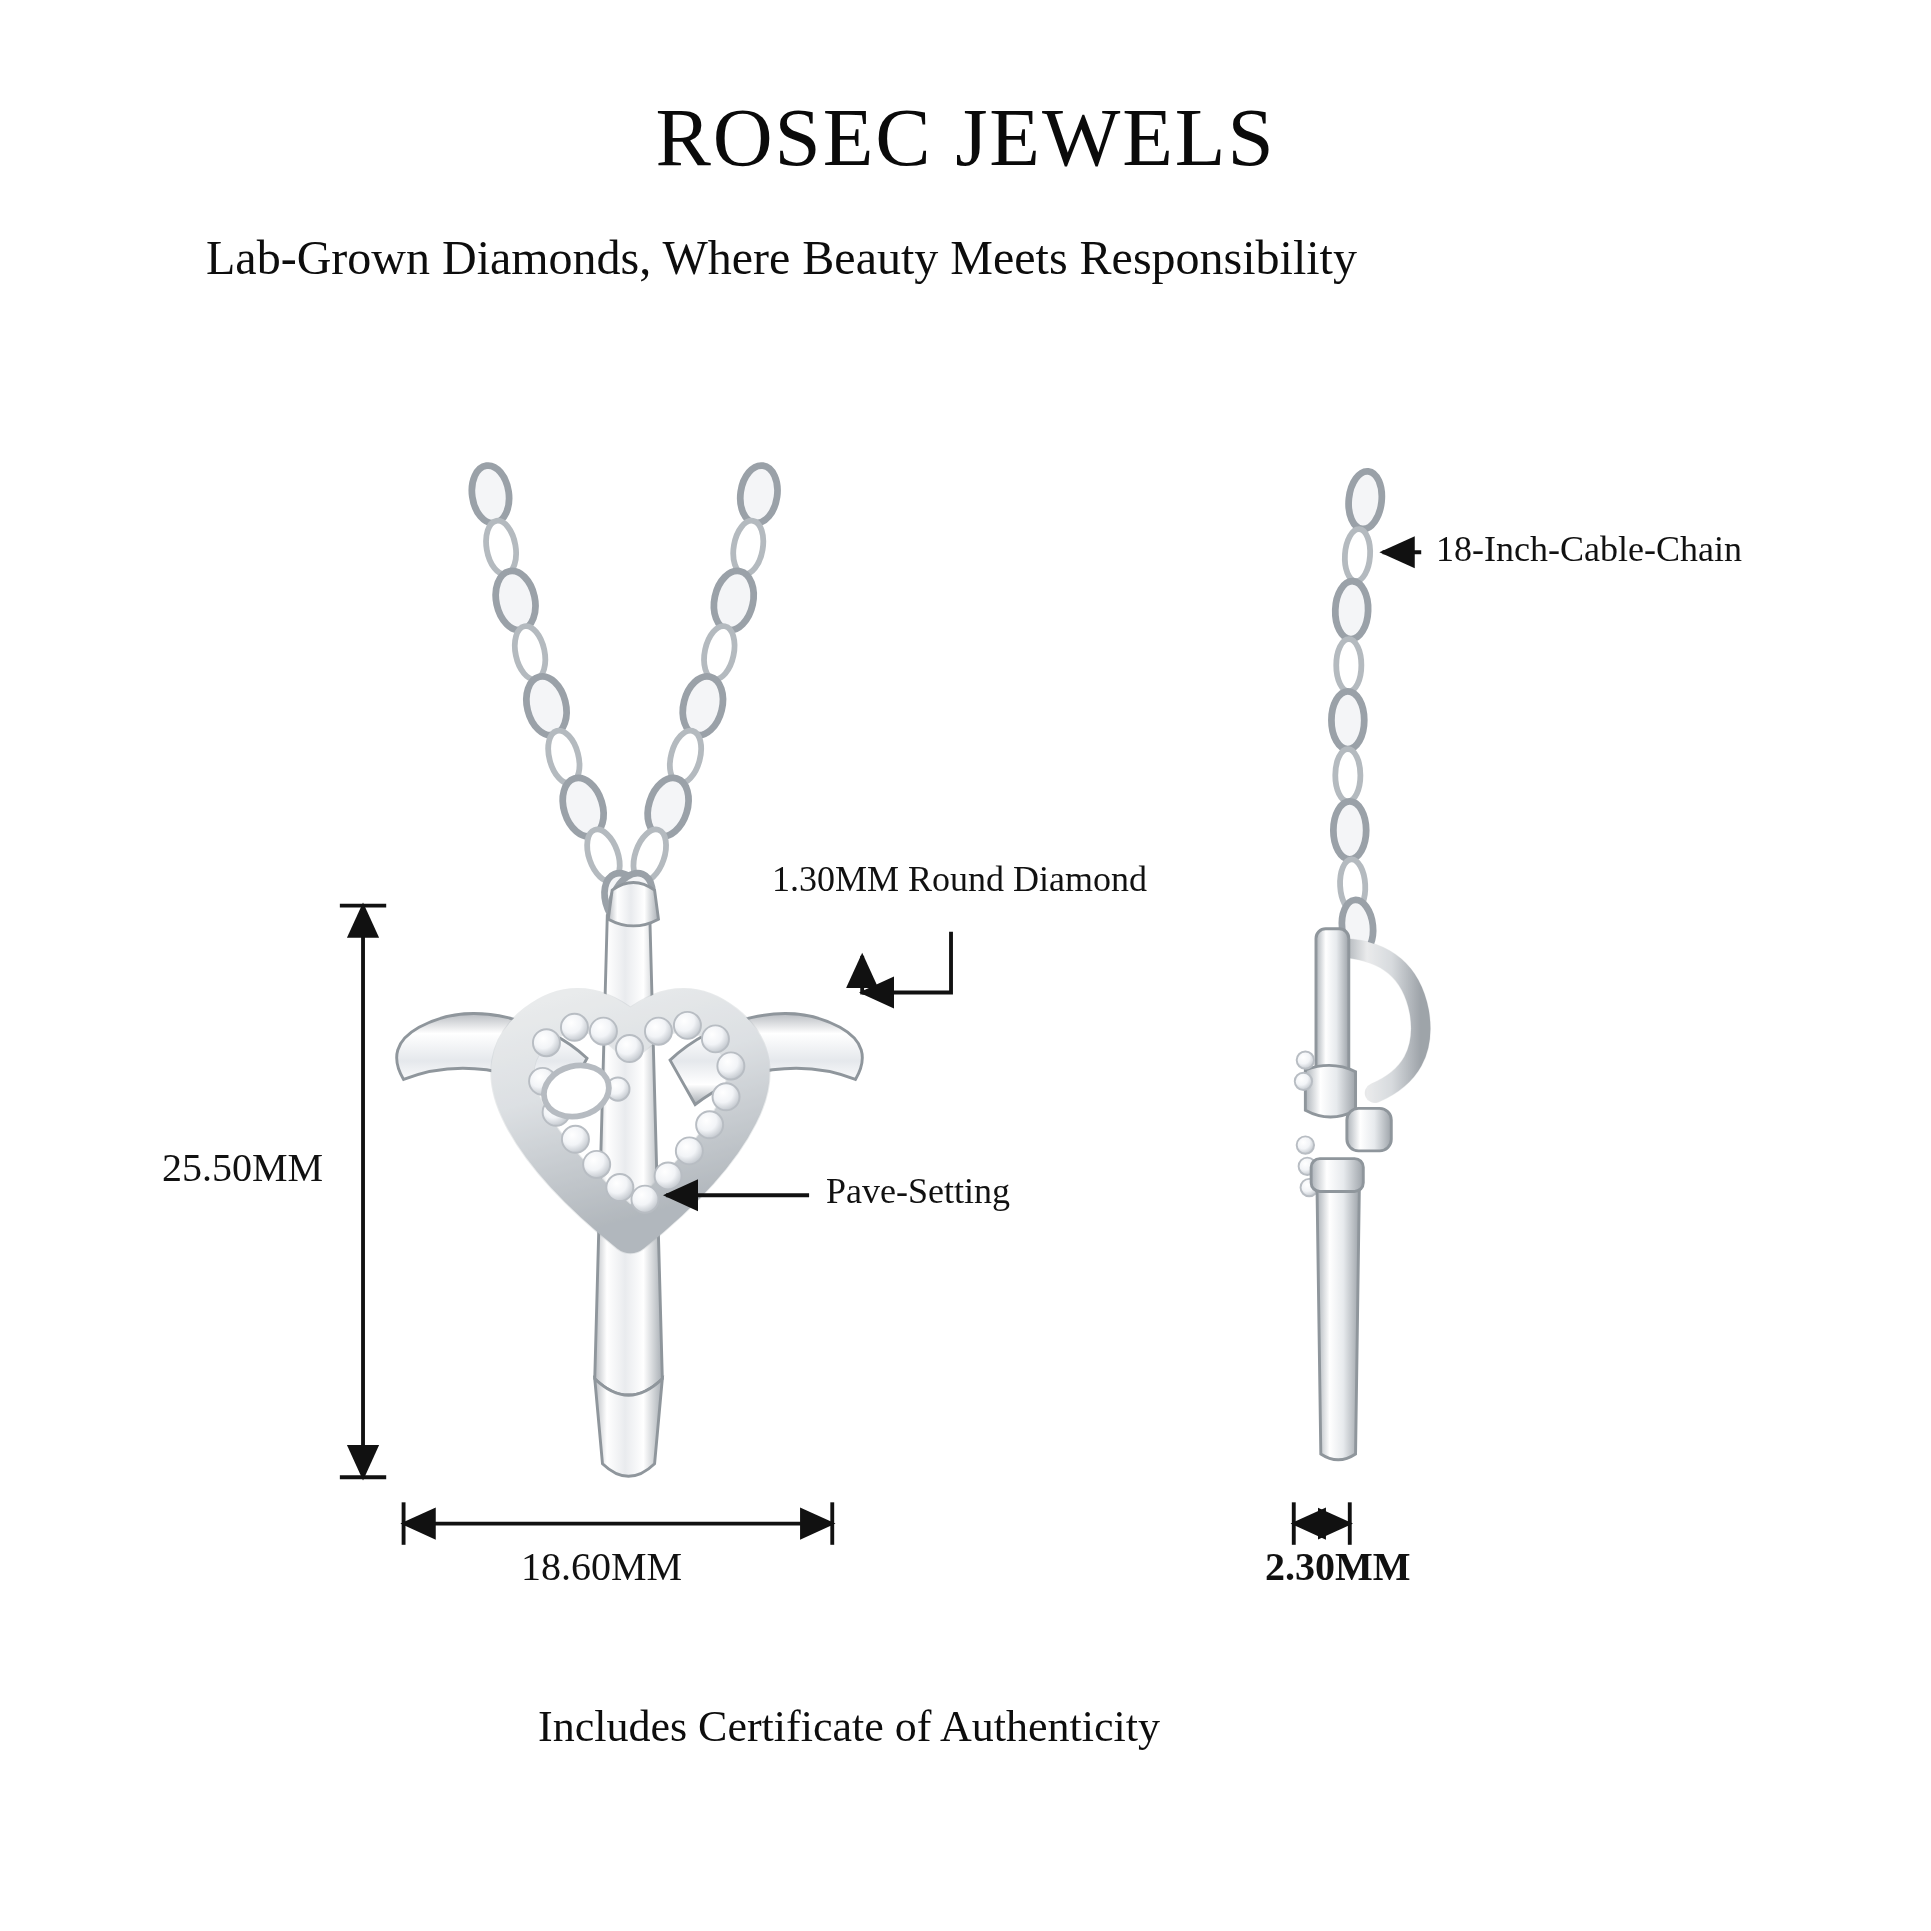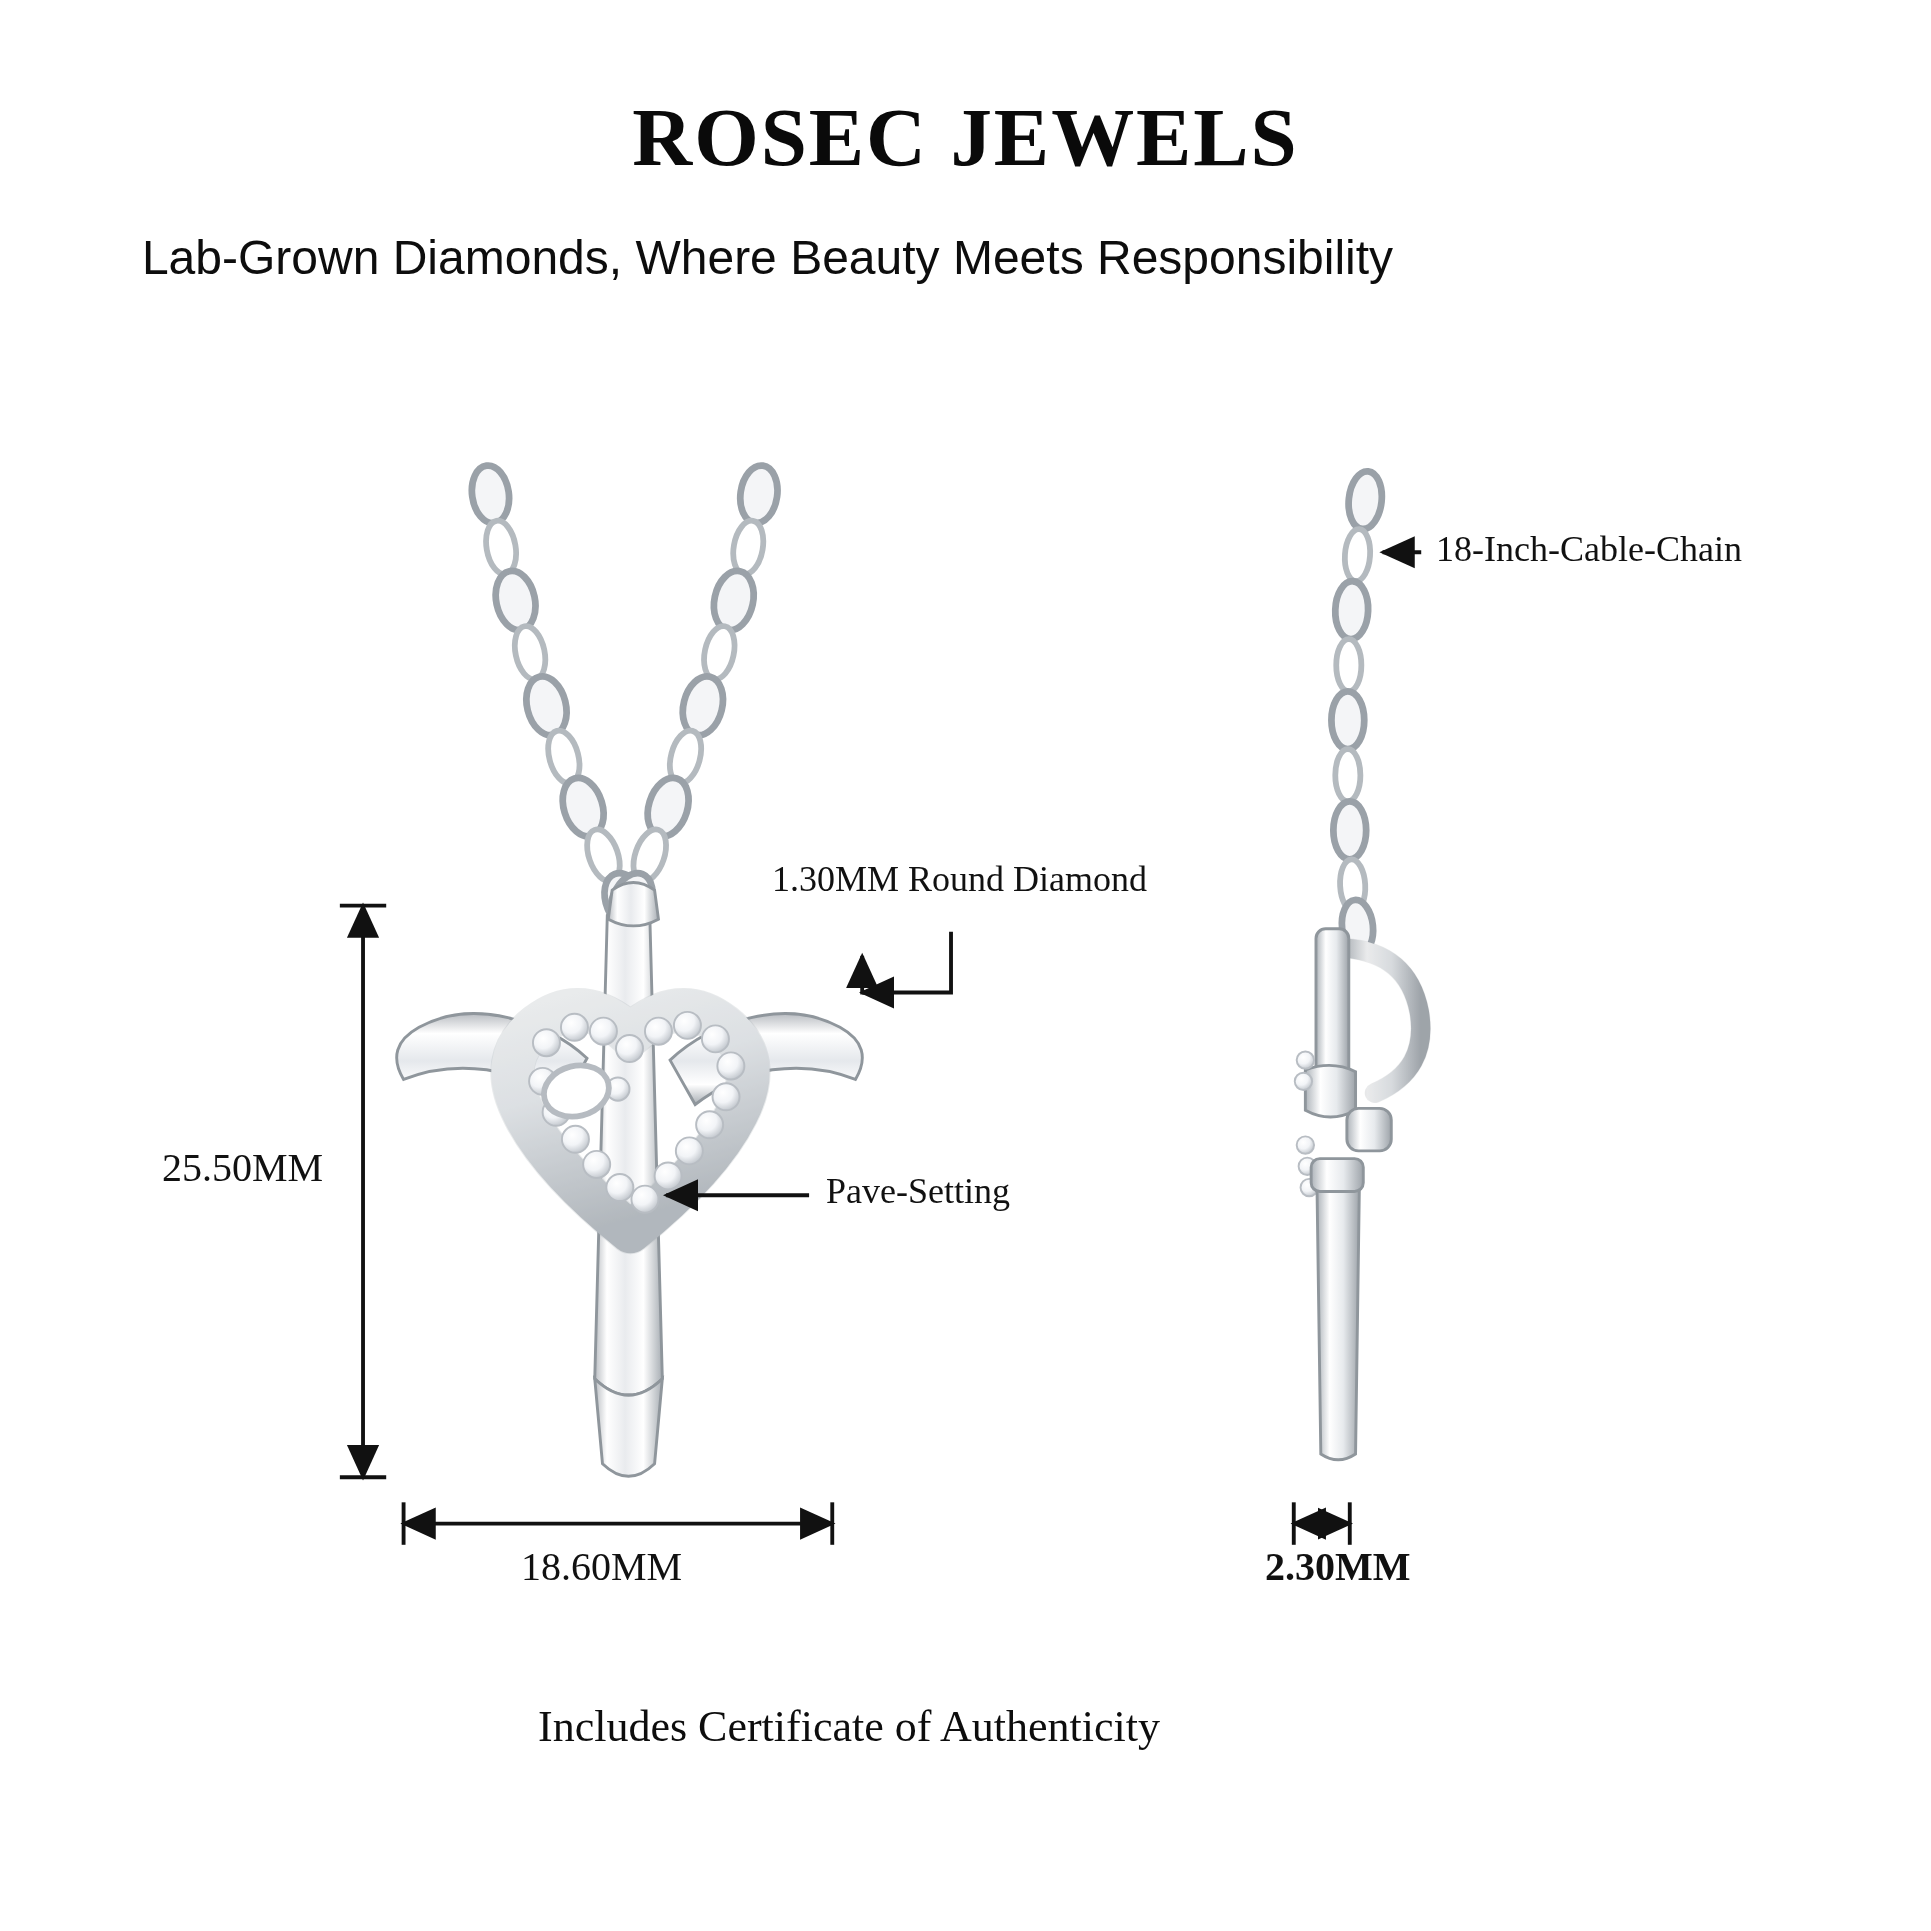--- a/index.html
+++ b/index.html
@@ -21,29 +21,29 @@
   .brand-title {
     position: absolute;
     top: 89px;
     left: 0;
     width: 1931px;
     text-align: center;
     font-family: "Liberation Serif", serif;
     font-size: 83px;
     letter-spacing: 1.9px;
     color: #0a0a0a;
-    font-weight: 700;
+    font-weight: 400;
   }
   .brand-tagline {
     position: absolute;
     top: 230px;
-    left: 2px;
+    left: 16px;
     width: 1531px;
     text-align: center;
-    font-family: Liberation Sans, sans-serif;
+    font-family: Liberation Serif, serif;
     font-size: 48px;
     color: #0d0d0d;
     font-weight: 400;
   }
   .footer-note {
     position: absolute;
     top: 1701px;
     left: 0;
     width: 1698px;
     text-align: center;

